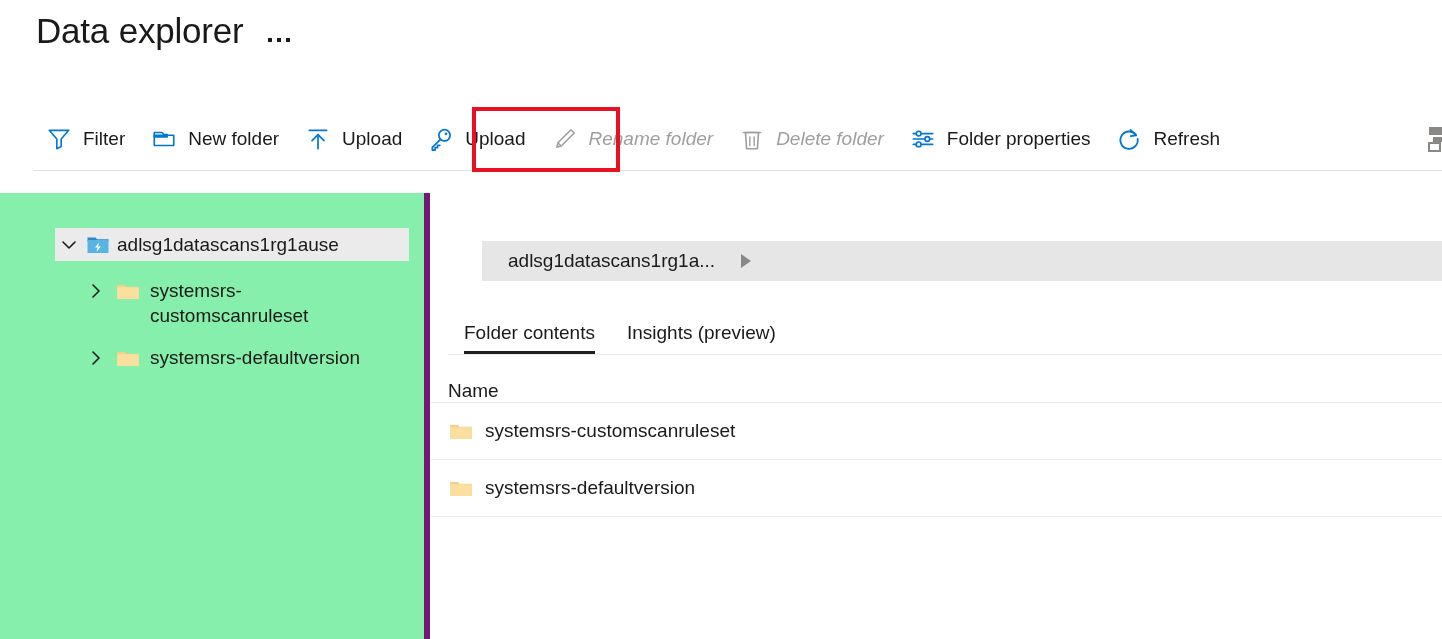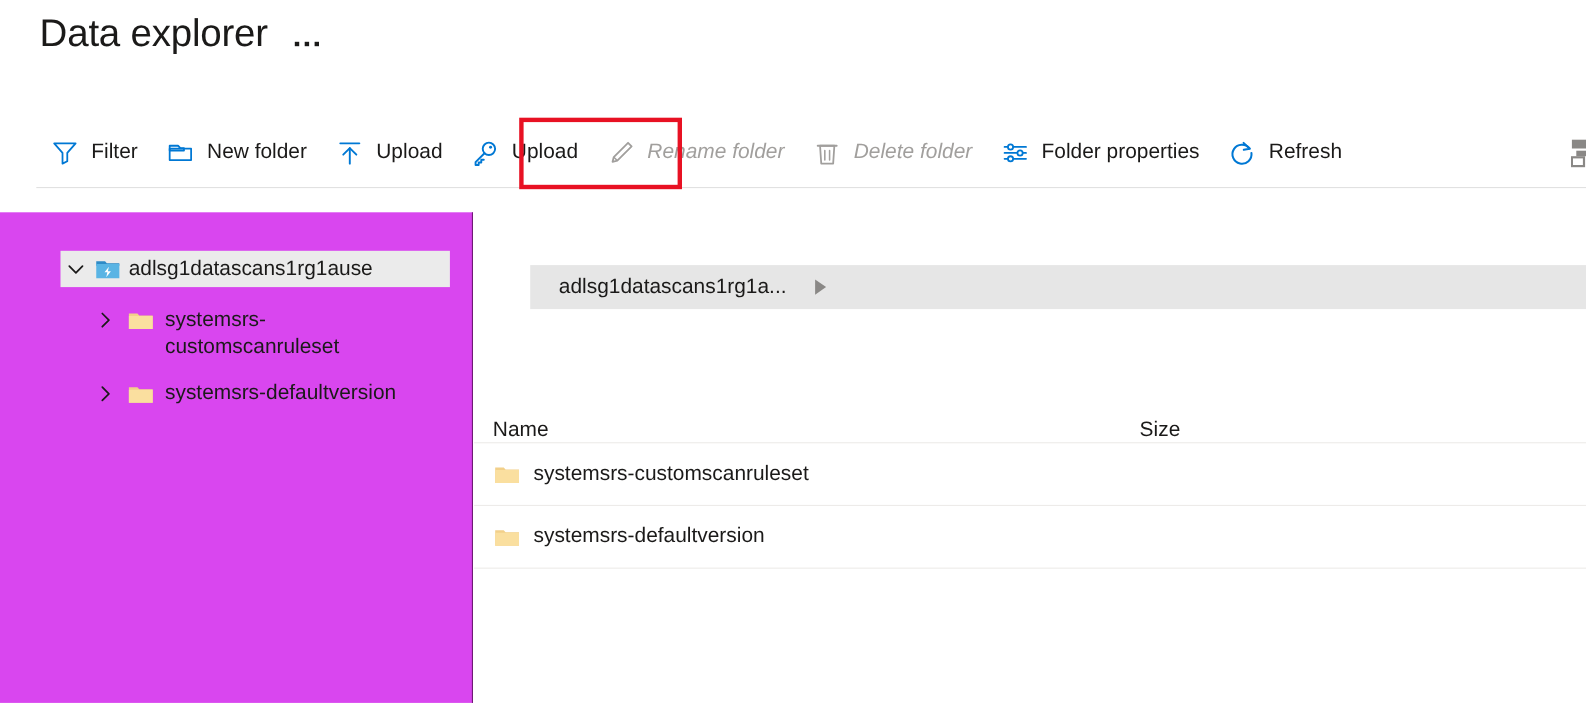--- a/index.html
+++ b/index.html
@@ -57,22 +57,22 @@
   
   .edge-icon {
     position: absolute; right: 0px; top: 124px;
     width: 14px; height: 30px; overflow: hidden;
   }
 
   
   .tree-panel {
     position: absolute; left: 0; top: 193px;
     width: 430px; height: 446px;
-    border-right: 1px solid #701a75;
-    background: #d946ef;
+    border-right: 6px solid #701a75;
+    background: #86efac;
   }
   .tree-root {
     position: absolute; left: 55px; top: 35px;
     width: 354px; height: 33px;
     background: #ebebeb;
     display: flex; align-items: center; gap: 7px;
     padding-left: 4px;
   }
   .chev {
     width: 20px; height: 20px; flex: 0 0 20px; display: block;
@@ -280,25 +280,32 @@
     </div>
   </div>
 
   <div class="content">
 
     <div class="breadcrumb">
       <span class="bc-text">adlsg1datascans1rg1a...</span>
       <span class="bc-caret"></span>
     </div>
 
+    <div class="tabs">
+      <div class="tab active">
+        <span>Folder contents</span>
+      </div>
+      <div class="tab">
+        <span>Insights (preview)</span>
+      </div>
+    </div>
 
     <div class="table">
       <div class="thead">
         <div class="th name">Name</div>
-        <div class="th size">Size</div>
       </div>
 
       <div class="trow">
         <div class="tcell name">
           <svg class="folder-ico" viewBox="0 0 24 24">
             <path d="M2 5.5h7.2l1.5 1.7H22V18.5H2z" fill="#f2d08a"></path>
             <path d="M2 7.6h20V18.5H2z" fill="#fadf9f"></path>
           </svg>
           <span>systemsrs-customscanruleset</span>
         </div>

